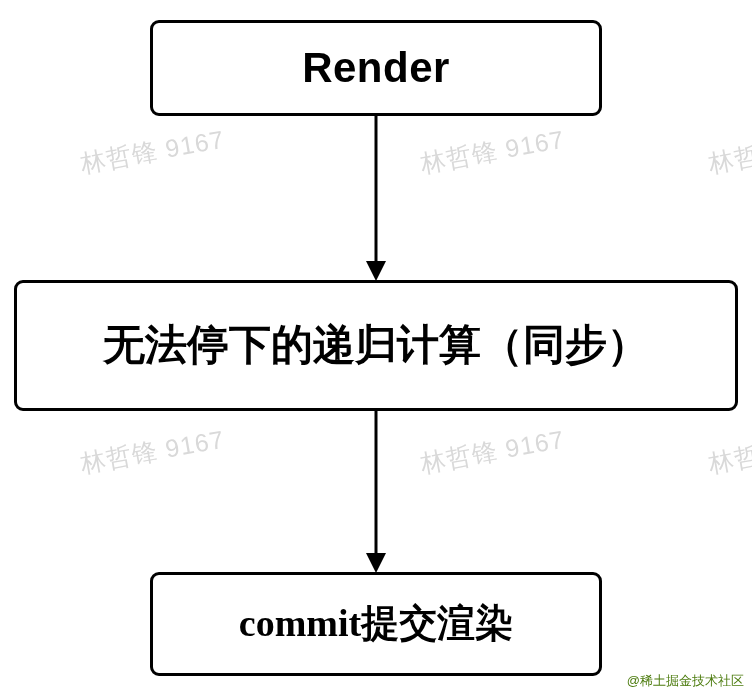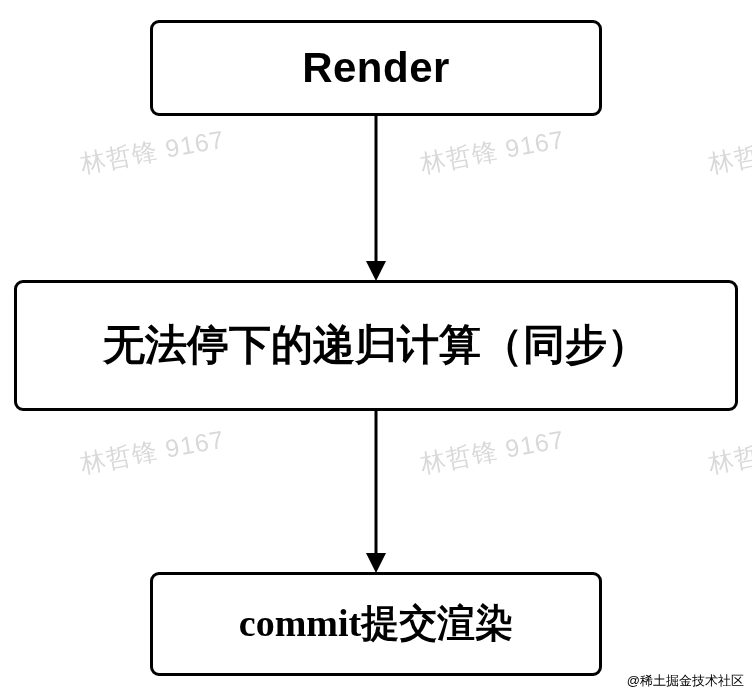--- a/index.html
+++ b/index.html
@@ -71,21 +71,21 @@
     position: absolute;
     inset: 0;
     z-index: 2;
   }
 
   
   .credit {
     position: absolute;
     right: 8px;
     bottom: 6px;
-    color: #000000;
+    color: #4d7c0f;
     font-size: 13px;
     z-index: 4;
     white-space: nowrap;
     font-family: "Liberation Sans", sans-serif;
   }
 </style>
 </head>
 <body>
 
 <div class="canvas">

